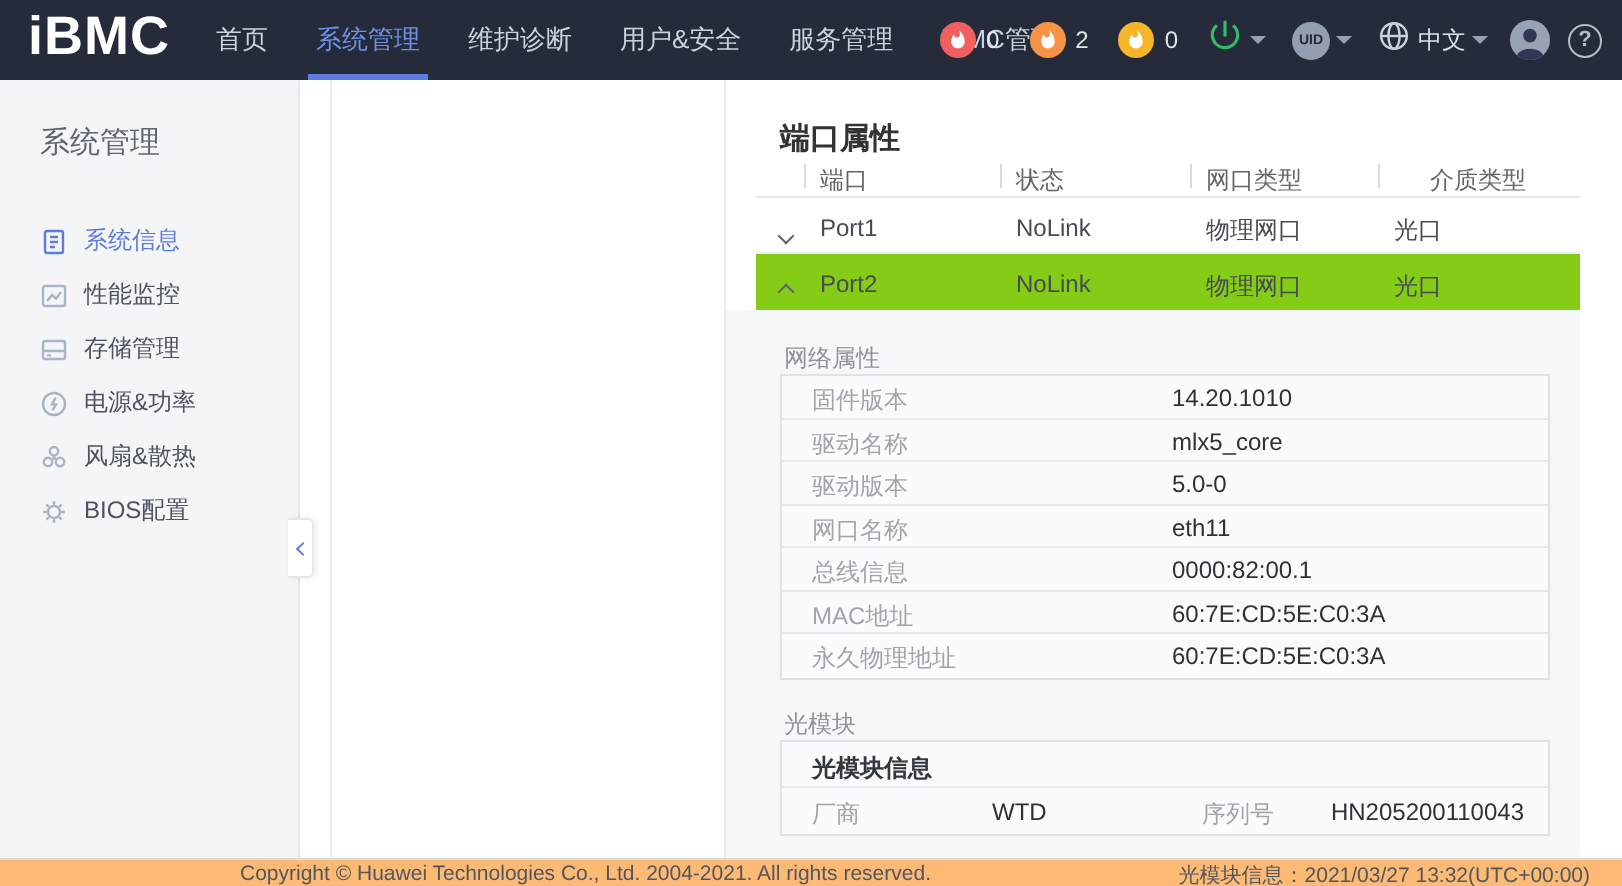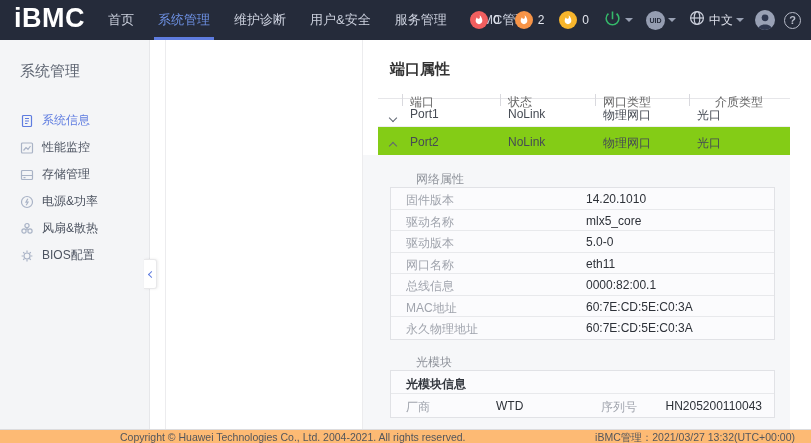--- a/index.html
+++ b/index.html
@@ -36,33 +36,33 @@
 
   
   .vline { position:absolute; top:40px; width:1px; height:389px; background:#ececee; }
 
   
   .page-title { position:absolute; left:390px; top:60px; font-size:15px; font-weight:bold; color:#333; }
   .expanded-bg { position:absolute; left:363px; top:155px; width:427px; height:274px; background:#f6f7f9; }
 
   .ports-table { position:absolute; left:378px; top:82px; width:412px; }
   .pt-header { position:relative; height:17px; border-bottom:1px solid #e6e6e9; font-size:12px; color:#666; }
-  .pt-header span { position:absolute; top:0;margin-top:12px; }
+  .pt-header span { position:absolute; top:0; }
   .pt-sep { position:absolute; top:2px; width:1px; height:12px; background:#d9d9de; }
   .pt-row { position:relative; height:28px; border-bottom:1px solid #eeeef0; font-size:12px; color:#464b54; cursor:pointer; }
   .pt-row span { position:absolute; top:8px; }
   .pt-row.expanded { background:#84cc16; border-bottom:none; }
   .chev { display:inline-block; width:6px; height:6px; border-right:1.4px solid #5f6672; border-bottom:1.4px solid #5f6672; }
   .chev.down { transform:rotate(45deg); }
   .chev.up { transform:rotate(-135deg); }
   .chev-box { position:absolute; left:12px; top:9px; }
   .pt-row .c1 { left:32px;text-align:center; } .pt-row .c2 { left:130px; } .pt-row .c3 { left:225px;text-align:right; } .pt-row .c4 { left:319px; }
   .pt-header .c1 { left:32px; } .pt-header .c2 { left:130px; } .pt-header .c3 { left:225px; } .pt-header .c4 { left:337px; }
 
-  .section-title { position:absolute; left:416px; font-size:12px; color:#8f939b; }
+  .section-title { position:absolute; left:392px; font-size:12px; color:#8f939b; }
   .detail-table { position:absolute; left:390px; width:385px; background:#fbfbfd; border:1px solid #e1e2e6; }
   .dt-row { position:relative; height:21.5px; border-bottom:1px solid #e8e9ec; font-size:12px; }
   .dt-row:last-child { border-bottom:none; }
   .dt-label { position:absolute; left:15px; top:4px; color:#a0a4ad; }
   .dt-value { position:absolute; left:195px; top:4px; color:#2d3138; }
 
   .opt-header { position:relative; height:23px; border-bottom:1px solid #e8e9ec; font-size:12px; }
   .opt-header span { position:absolute; left:15px; top:5px; color:#33373e; font-weight:bold; }
   .opt-row { position:relative; height:23px; font-size:12px; }
   .opt-row .l1 { position:absolute; left:15px; top:5px; color:#a0a4ad; }
@@ -289,14 +289,14 @@
   <div class="opt-row">
     <span class="l1">厂商</span>
     <span class="v1">WTD</span>
     <span class="l2">序列号</span>
     <span class="v2">HN205200110043</span>
   </div>
 </div>
 
 <div class="footer">
   <span class="footer-copy">Copyright © Huawei Technologies Co., Ltd. 2004-2021. All rights reserved.</span>
-  <span class="footer-time"><span>iBMC管理：</span><span>2021/03/27 13:32(UTC+00:00)</span></span>
+  <span class="footer-time"><span>光模块信息：</span><span>2021/03/27 13:32(UTC+00:00)</span></span>
 </div>
 
 </body></html>

